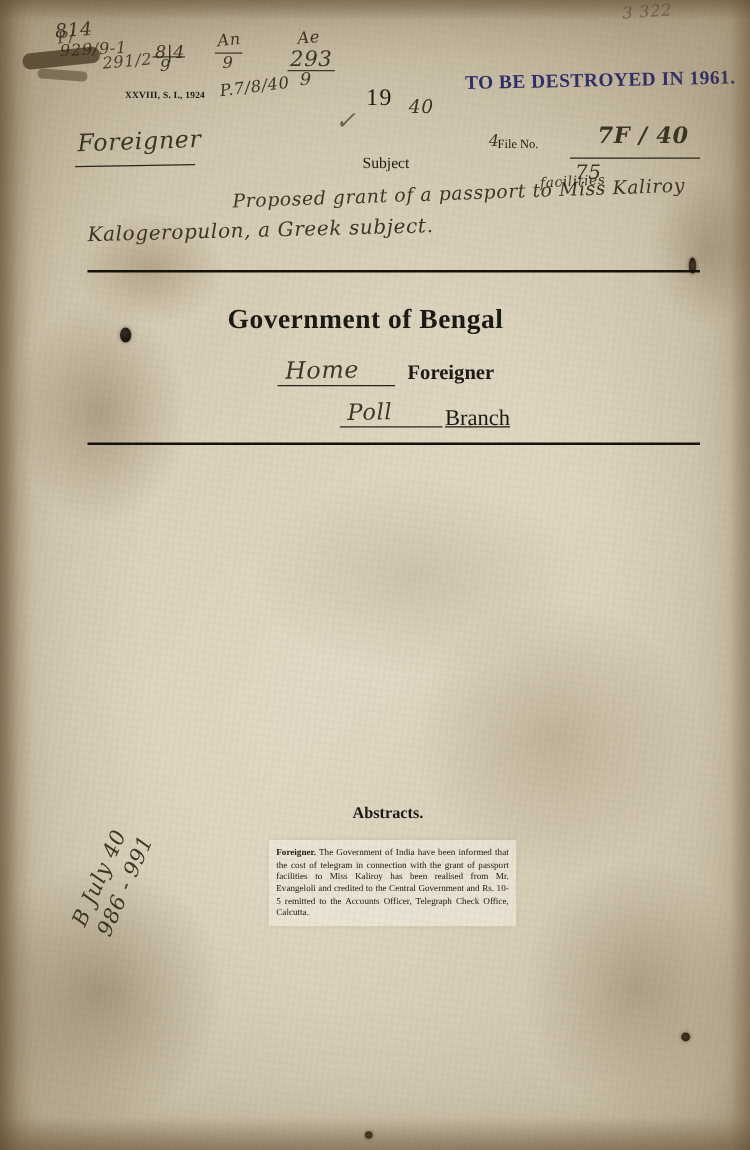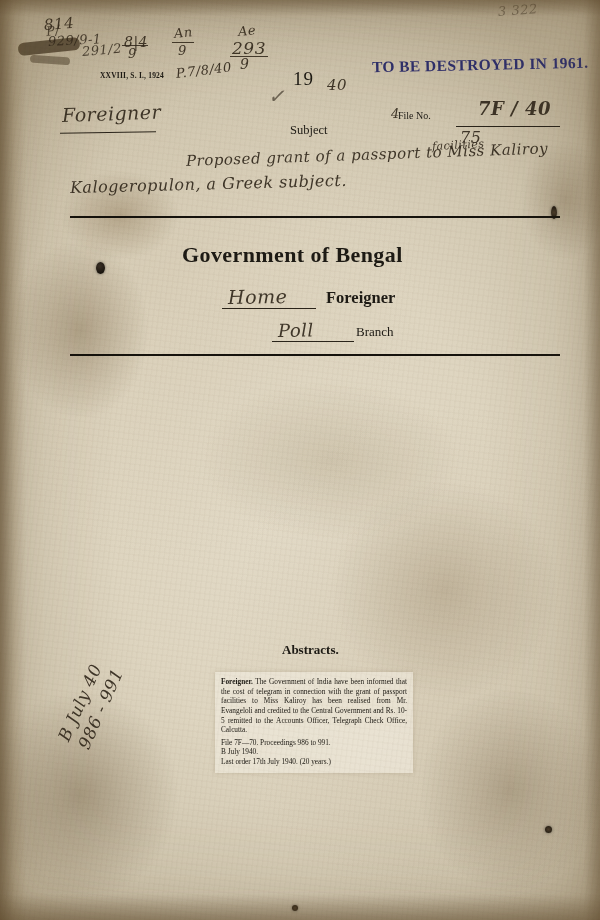--- a/index.html
+++ b/index.html
@@ -100,21 +100,22 @@
   .title-main {
     font-weight: bold;
     font-size: 22px;
     letter-spacing: 0.4px;
   }
   .dept {
     font-weight: bold;
     font-size: 16.5px;
   }
   .branch {
-    font-size: 13px;
+    font-size: 18px;
+    text-decoration: underline;
   }
   .tiny {
     font-size: 7.5px;
     letter-spacing: 0.2px;
   }
   .subject-lbl { font-size: 12.5px; }
   .fileno-lbl { font-size: 10px; }
   .year { font-size: 19px; font-weight: normal; letter-spacing: 1px; }
 
   .abstracts-h {
@@ -235,25 +236,20 @@
   <div class="rule thin" style="left:272px; top:341px; width:82px;"></div>
   <div class="printed branch" style="left:356px; top:324px;">Branch</div>
 
   <div class="rule" style="left:70px; top:354px; width:490px;"></div>
 
   <div class="printed abstracts-h" style="left:282px; top:642px;font-family:Liberation Serif, serif;">Abstracts.</div>
 
   <div class="abstract-box">
     <span style="font-weight:bold;">Foreigner.</span>
     <span>The Government of India have been informed that the cost of telegram in connection with the grant of passport facilities to Miss Kaliroy has been realised from Mr. Evangeloli and credited to the Central Government and Rs. 10-5 remitted to the Accounts Officer, Telegraph Check Office, Calcutta.</span>
-    <div class="ab-lines">
-      <div class="ab-line">File 7F—70.   Proceedings 986 to 991.</div>
-      <div class="ab-line">B July 1940.</div>
-      <div class="ab-line">Last order 17th July 1940.   (20 years.)</div>
-    </div>
   </div>
 
   <div class="hand" style="left:54px; top:736px; font-size:17px; transform:rotate(-66deg); transform-origin:left top;">B July 40</div>
   <div class="hand" style="left:74px; top:744px; font-size:17px; transform:rotate(-66deg); transform-origin:left top;">986 - 991</div>
 
   <div class="grain"></div>
   <div class="edge-left"></div>
   <div class="edge-top"></div>
   <div class="edge-right"></div>
   <div class="edge-bottom"></div>

